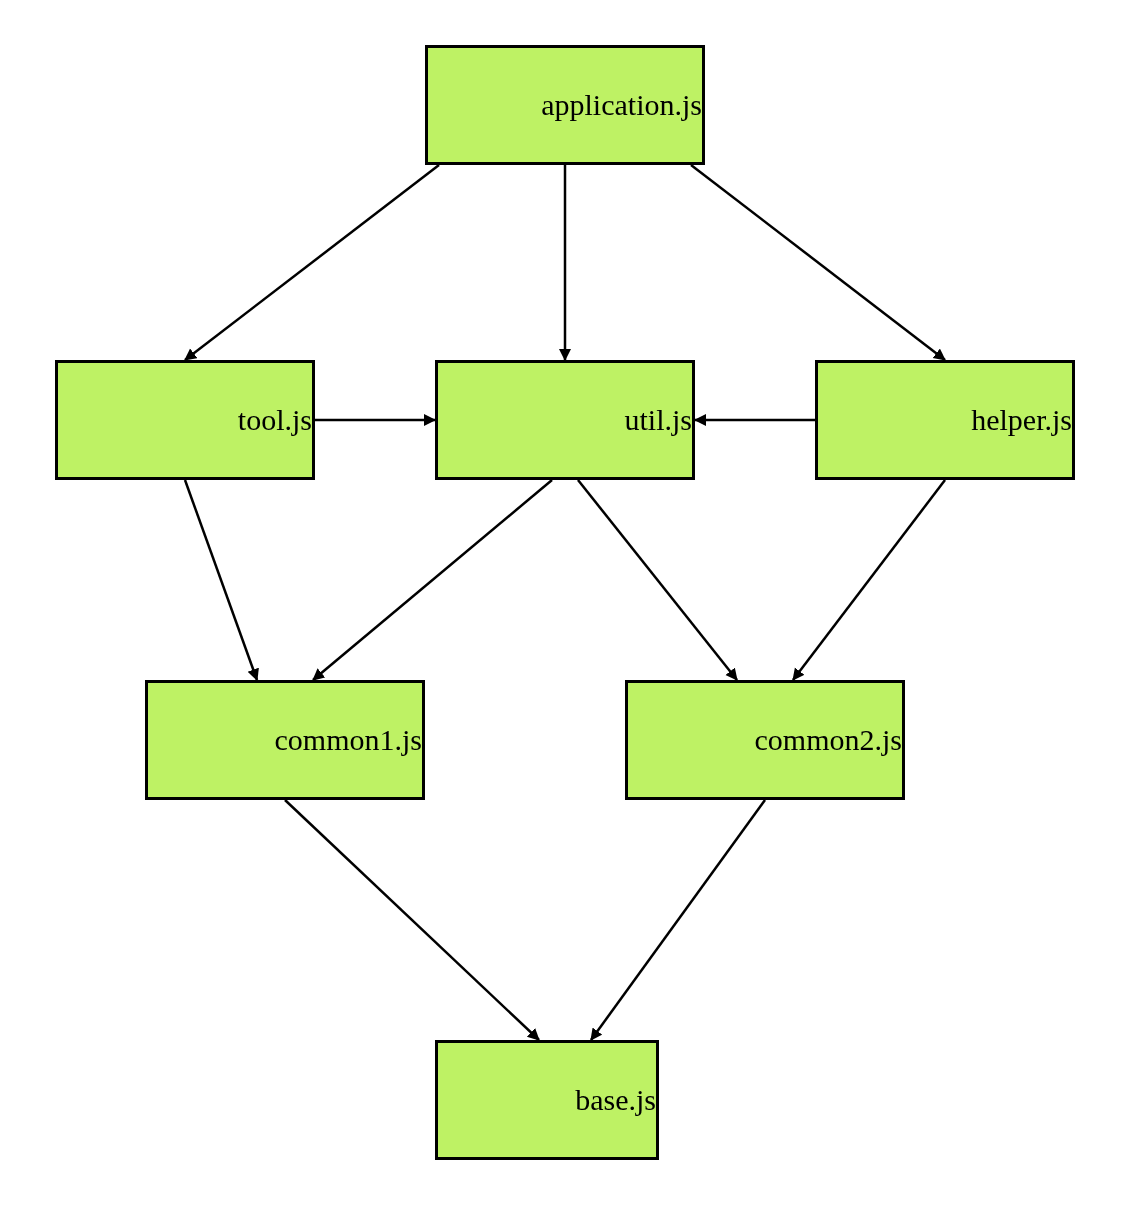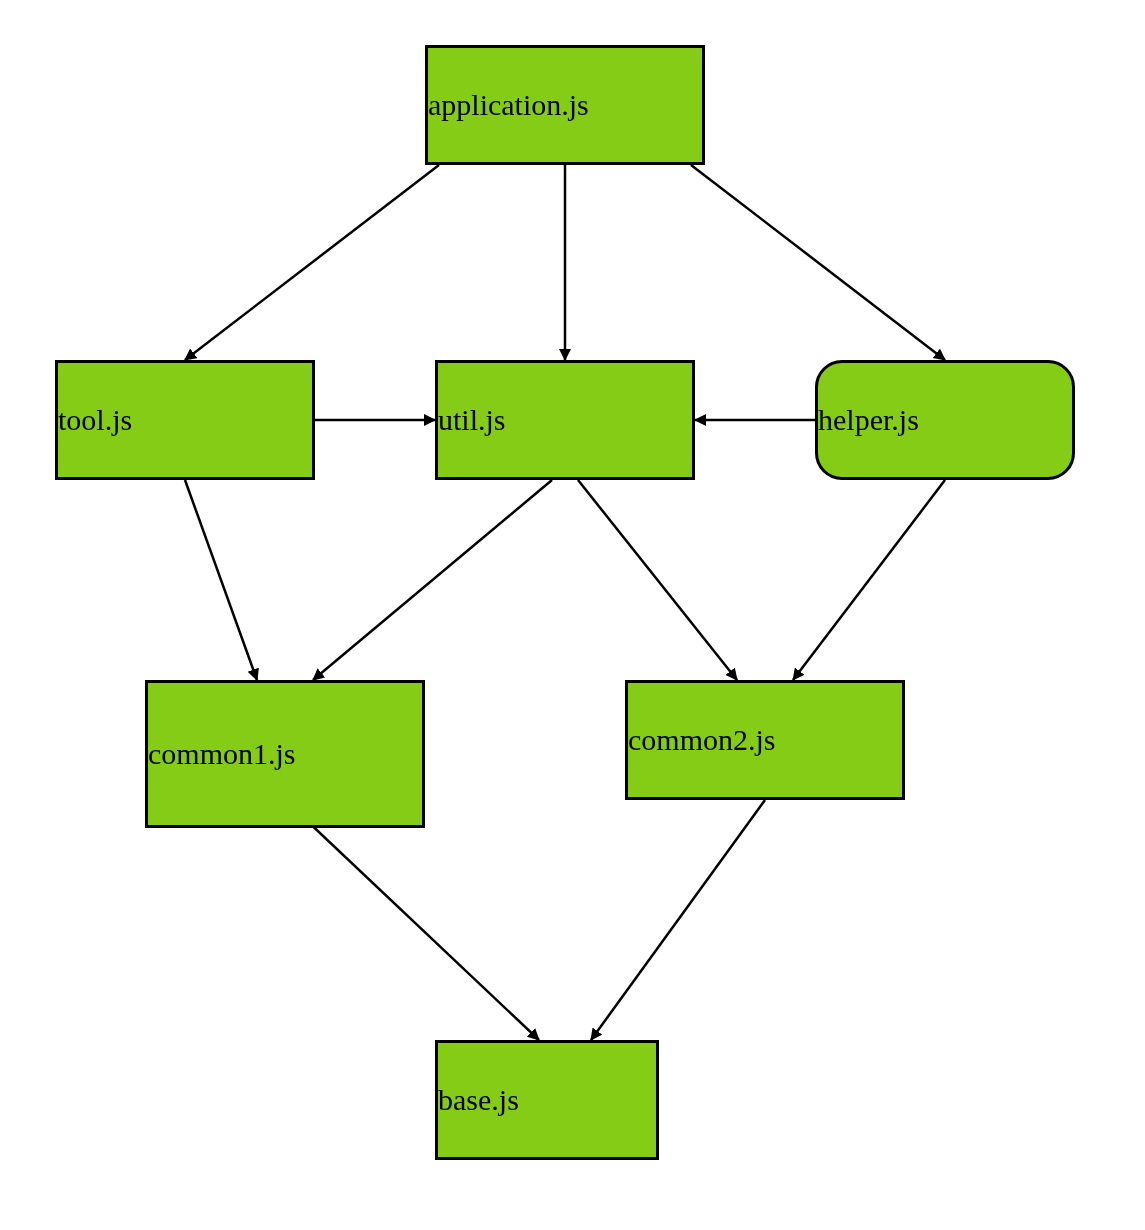--- a/index.html
+++ b/index.html
@@ -9,24 +9,24 @@
       font-family: "Times New Roman", Times, serif;
     }
     .canvas {
       position: relative;
       width: 1145px;
       height: 1230px;
     }
     .node {
       position: absolute;
       border: 3px solid black;
-      background: #84cc16;
+      background: #bef264;
       display: flex;
       align-items: center;
-      justify-content: flex-start;
+      justify-content: flex-end;
       font-size: 30px;
       box-sizing: border-box;
     }
     svg.edges {
       position: absolute;
       top: 0;
       left: 0;
       width: 1145px;
       height: 1230px;
       pointer-events: none;
@@ -59,24 +59,24 @@
 
   <div class="node" style="left: 425px; top: 45px; width: 280px; height: 120px;">
     <span>application.js</span>
   </div>
   <div class="node" style="left: 435px; top: 360px; width: 260px; height: 120px;">
     <span>util.js</span>
   </div>
   <div class="node" style="left: 55px; top: 360px; width: 260px; height: 120px;">
     <span>tool.js</span>
   </div>
-  <div class="node" style="left: 815px; top: 360px; width: 260px; height: 120px; border-radius: 27px;">
+  <div class="node" style="left: 815px; top: 360px; width: 260px; height: 120px;">
     <span>helper.js</span>
   </div>
-  <div class="node" style="left: 145px; top: 680px; width: 280px; height: 148px;">
+  <div class="node" style="left: 145px; top: 680px; width: 280px; height: 120px;">
     <span>common1.js</span>
   </div>
   <div class="node" style="left: 625px; top: 680px; width: 280px; height: 120px;">
     <span>common2.js</span>
   </div>
   <div class="node" style="left: 435px; top: 1040px; width: 224px; height: 120px;">
     <span>base.js</span>
   </div>
 </div>
 

